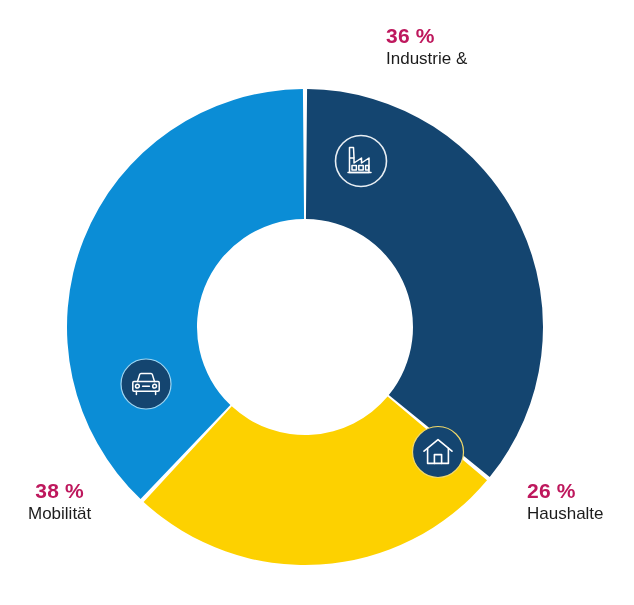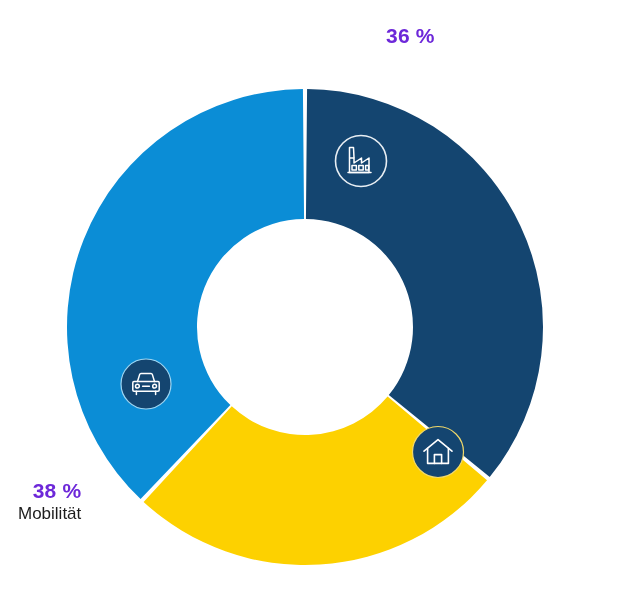--- a/index.html
+++ b/index.html
@@ -32,41 +32,41 @@
   }
   .label {
     position: absolute;
     line-height: 1.18;
   }
   .label .pct {
     display: block;
     font-size: 21px;
     font-weight: 700;
     letter-spacing: 0.2px;
-    color: #6d28d9;
+    color: #be185d;
     white-space: nowrap;
   }
   .label .name {
     display: block;
     font-size: 17px;
     font-weight: 400;
     color: #1c1c1c;
     white-space: pre-line;
   }
   
   #label-industry {
     left: 386px;
     top: 24px;
     text-align: left;
   }
   
   #label-mobility {
-    left: 18px;
+    left: 28px;
     top: 479px;
-    text-align: right;
+    text-align: center;
   }
   
   #label-households {
     left: 527px;
     top: 479px;
     text-align: left;
   }
 </style>
 </head>
 <body>
@@ -123,21 +123,26 @@
 
         <path d="M -10.4,-3.6 L -10.4,11.4 L 10.4,11.4 L 10.4,-3.6"></path>
 
         <path d="M -3.6,11.4 L -3.6,2.6 L 3.6,2.6 L 3.6,11.4"></path>
       </g>
     </g>
   </svg>
 
   <div class="label" id="label-industry">
     <span class="pct">36 %</span>
+    <span class="name">Industrie &amp;</span>
   </div>
 
   <div class="label" id="label-mobility">
     <span class="pct">38 %</span>
     <span class="name">Mobilität</span>
   </div>
 
+  <div class="label" id="label-households">
+    <span class="pct">26 %</span>
+    <span class="name">Haushalte</span>
+  </div>
 
 </div>
 
 </body></html>

